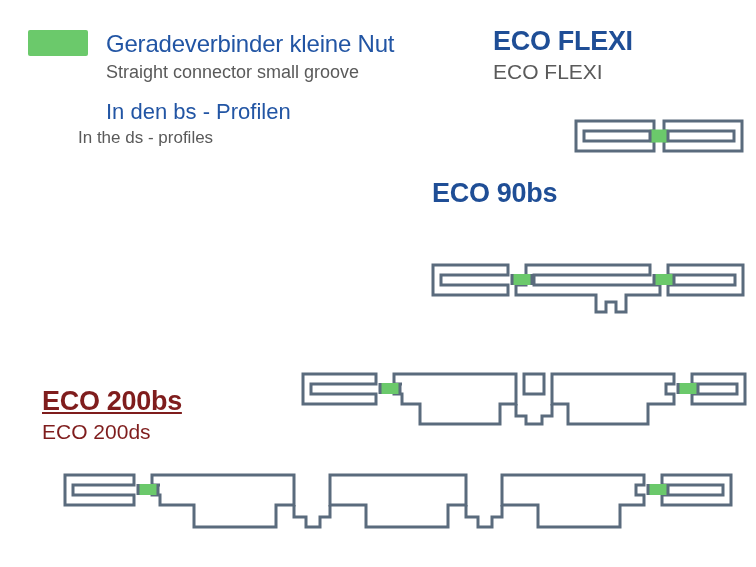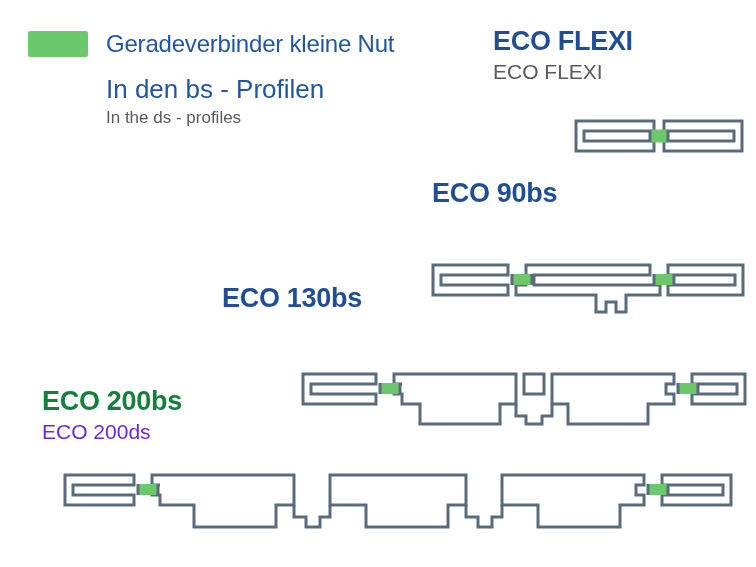--- a/index.html
+++ b/index.html
@@ -14,21 +14,21 @@
     position: relative;
     overflow: hidden;
   }
   .abs { position: absolute; }
 
   
   #legend-block { left: 28px; top: 30px; width: 420px; }
 
   .legend-row {
     display: flex;
-    align-items: center;
+    align-items: flex-start;
     gap: 18px;
   }
   .swatch {
     width: 60px;
     height: 26px;
     border-radius: 2px;
   }
   .legend-title {
     font-size: 24px;
     color: #2255A4;
@@ -37,30 +37,30 @@
     white-space: nowrap;
   }
   .legend-sub {
     font-size: 18px;
     color: #5A5A5A;
     margin-left: 78px;
     margin-top: 4px;
     white-space: nowrap;
   }
   .legend-title2 {
-    font-size: 26px;
+    font-size: 22px;
     color: #2255A4;
     margin-left: 78px;
     margin-top: 16px;
     white-space: nowrap;
   }
   .legend-sub2 {
     font-size: 17px;
     color: #5A5A5A;
-    margin-left: 78px;
+    margin-left: 50px;
     margin-top: 3px;
     white-space: nowrap;
   }
 
   
   .prod-name {
     font-size: 27px;
     font-weight: bold;
     color: #1F4E96;
     letter-spacing: -0.3px;
@@ -76,20 +76,21 @@
   svg { display: block; overflow: visible; }
 </style>
 </head>
 <body style="background: rgb(255, 255, 255);">
 
 <div class="abs" id="legend-block">
   <div class="legend-row">
     <div class="swatch" style="background: rgb(107, 201, 107);"></div>
     <div class="legend-title" style="color: rgb(34, 85, 164);">Geradeverbinder kleine Nut</div>
   </div>
+  <div class="legend-sub" style="color: rgb(90, 90, 90);">Straight connector small groove</div>
   <div class="legend-title2" style="color: rgb(34, 85, 164);">In den bs - Profilen</div>
   <div class="legend-sub2" style="color: rgb(90, 90, 90);">In the ds - profiles</div>
 </div>
 
 <div class="abs" style="left:493px; top:26px;">
   <div class="prod-name" style="color: rgb(31, 78, 150);">ECO FLEXI</div>
   <div class="prod-sub" style="color: rgb(90, 90, 90);">ECO FLEXI</div>
 </div>
 
 <div class="abs" style="left:574px; top:117px;">
@@ -125,21 +126,20 @@
     </g>
     <rect x="82" y="12" width="20" height="11" fill="#6BC96B"></rect>
     <rect x="224" y="12" width="20" height="11" fill="#6BC96B"></rect>
     <g fill="none" stroke="#5A6B7D" stroke-width="3">
       <path d="M82,12 L82,23 M102,12 L102,23 M224,12 L224,23 M244,12 L244,23"></path>
     </g>
   </svg>
 </div>
 
 <div class="abs" style="left:222px; top:283px;">
-  <div class="prod-name" style="color: rgb(31, 78, 150);">ECO 130bs</div>
 </div>
 
 <div class="abs" style="left:300px; top:371px;">
   <svg width="448" height="68" viewBox="0 0 448 68">
     <g fill="none" stroke="#5A6B7D" stroke-width="3" stroke-linejoin="miter">
 
       <path d="M3,3 L76,3 L76,13 L11,13 L11,23 L76,23 L76,33 L3,33 Z"></path>
 
       <path d="M94,3 L216,3 L216,13 L216,33 L200,33 L200,53 L120,53 L120,33 L102,33
                L102,23 L94,23 Z M94,13 L102,13"></path>
@@ -155,22 +155,22 @@
     </g>
     <rect x="80" y="12" width="20" height="11" fill="#6BC96B"></rect>
     <rect x="378" y="12" width="20" height="11" fill="#6BC96B"></rect>
     <g fill="none" stroke="#5A6B7D" stroke-width="3">
       <path d="M80,12 L80,23 M100,12 L100,23 M378,12 L378,23 M398,12 L398,23"></path>
     </g>
   </svg>
 </div>
 
 <div class="abs" style="left:42px; top:386px;">
-  <div class="prod-name" style="color: #15803d;">ECO 200bs</div>
-  <div class="prod-sub" style="color: #6d28d9;">ECO 200ds</div>
+  <div class="prod-name" style="color: #7f1d1d; text-decoration: underline;">ECO 200bs</div>
+  <div class="prod-sub" style="color: #7f1d1d;">ECO 200ds</div>
 </div>
 
 <div class="abs" style="left:62px; top:472px;">
   <svg width="672" height="72" viewBox="0 0 672 72">
     <g fill="none" stroke="#5A6B7D" stroke-width="3" stroke-linejoin="miter">
 
       <path d="M3,3 L72,3 L72,13 L11,13 L11,23 L72,23 L72,33 L3,33 Z"></path>
 
       <path d="M90,3 L232,3 L232,13 L232,33 L214,33 L214,55 L132,55 L132,33 L98,33
                L98,23 L90,23 Z M90,13 L98,13"></path>

